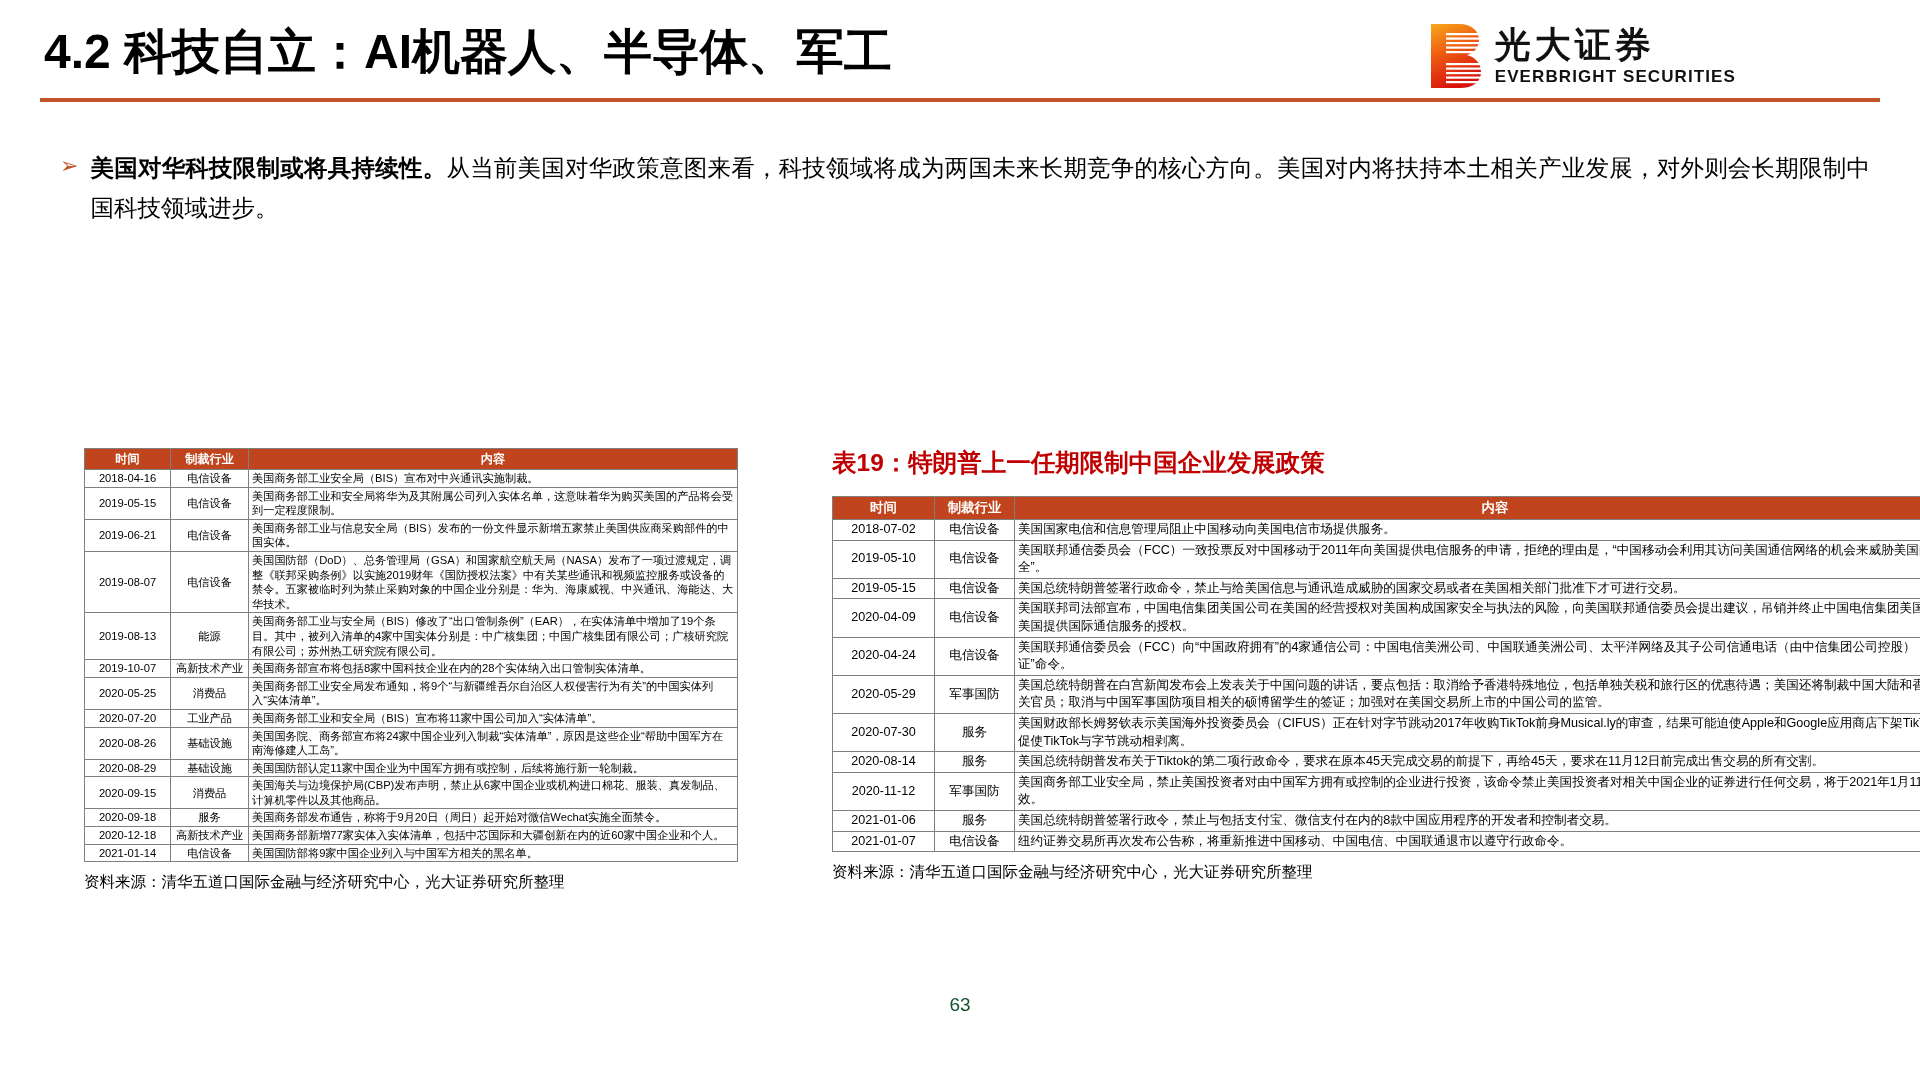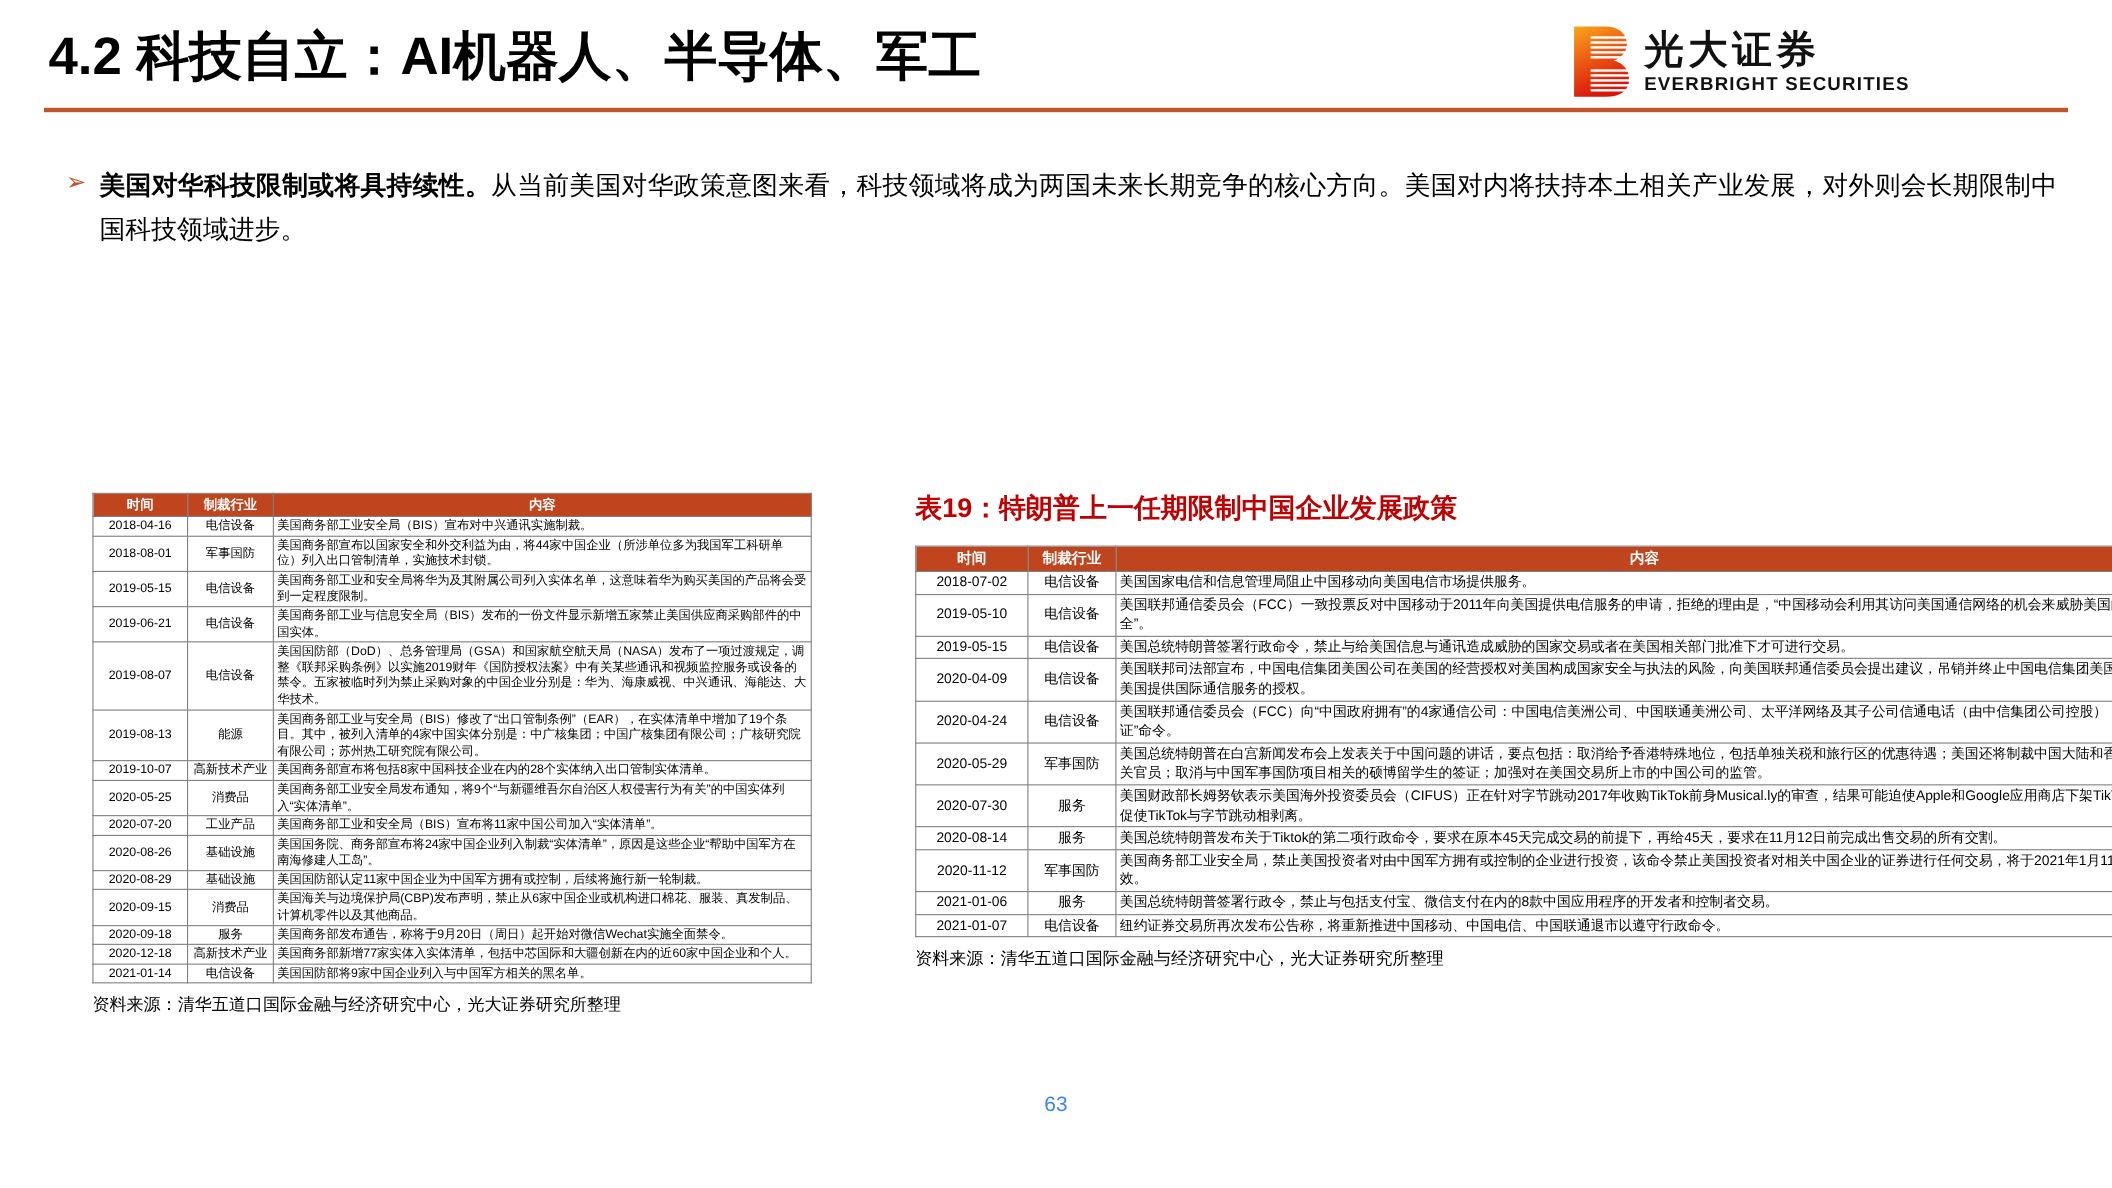--- a/index.html
+++ b/index.html
@@ -173,21 +173,21 @@
     white-space: nowrap;
   }
 
   .page-number {
     position: absolute;
     left: 0;
     top: 994px;
     width: 1920px;
     text-align: center;
     font-size: 19px;
-    color: #3b82f6;
+    color: #14532d;
   }
 </style>
 </head>
 <body>
 
 <div class="slide-header">
   <div class="slide-title">4.2 科技自立：AI机器人、半导体、军工</div>
   <div class="header-rule" style="background: rgb(193, 84, 42);"></div>
 
   <div class="logo-wrap">
@@ -248,25 +248,20 @@
         <th style="background: rgb(192, 68, 29);">内容</th>
       </tr>
     </thead>
     <tbody id="tbody-left">
         <tr>
           <td class="c-date">2018-04-16</td>
           <td class="c-sector">电信设备</td>
           <td class="c-content">美国商务部工业安全局（BIS）宣布对中兴通讯实施制裁。</td>
         </tr>
         <tr>
-          <td class="c-date">2018-08-01</td>
-          <td class="c-sector">军事国防</td>
-          <td class="c-content">美国商务部宣布以国家安全和外交利益为由，将44家中国企业（所涉单位多为我国军工科研单位）列入出口管制清单，实施技术封锁。</td>
-        </tr>
-        <tr>
           <td class="c-date">2019-05-15</td>
           <td class="c-sector">电信设备</td>
           <td class="c-content">美国商务部工业和安全局将华为及其附属公司列入实体名单，这意味着华为购买美国的产品将会受到一定程度限制。</td>
         </tr>
         <tr>
           <td class="c-date">2019-06-21</td>
           <td class="c-sector">电信设备</td>
           <td class="c-content">美国商务部工业与信息安全局（BIS）发布的一份文件显示新增五家禁止美国供应商采购部件的中国实体。</td>
         </tr>
         <tr>

